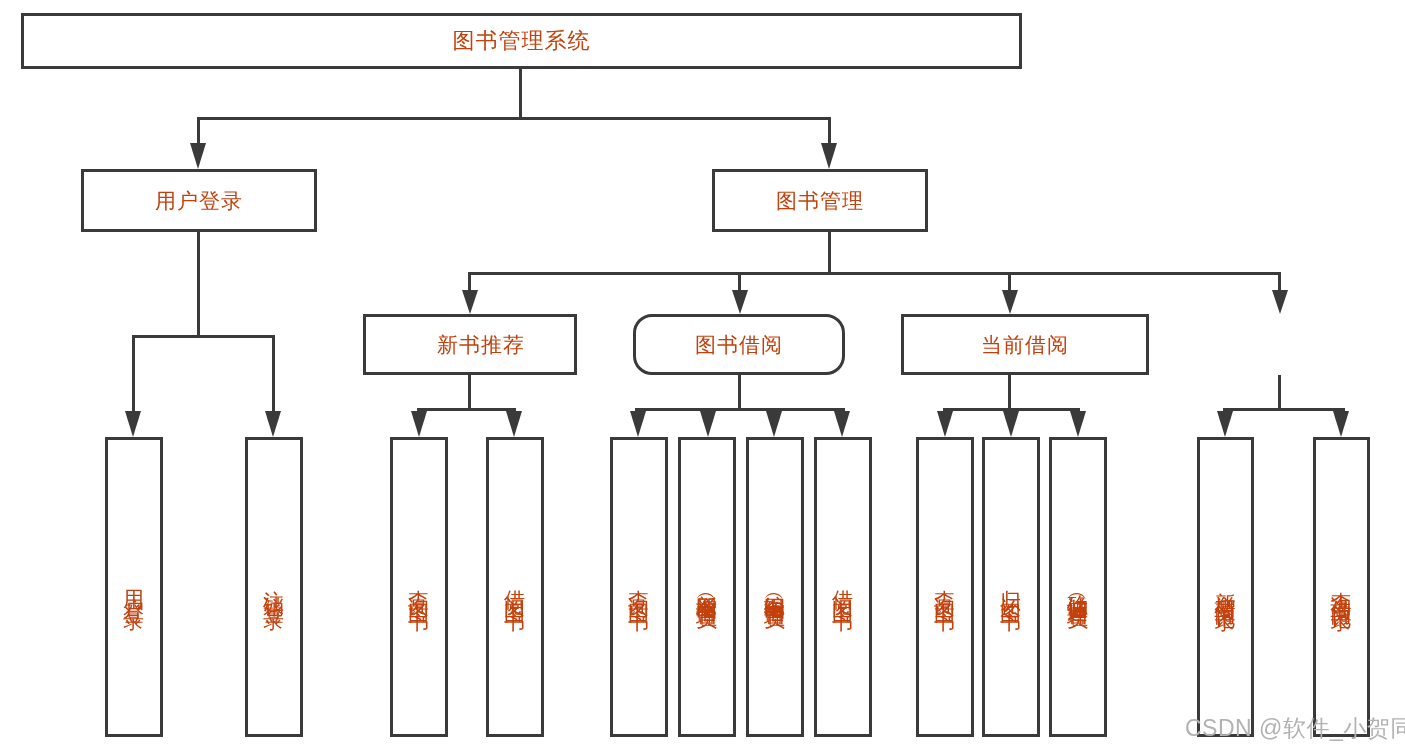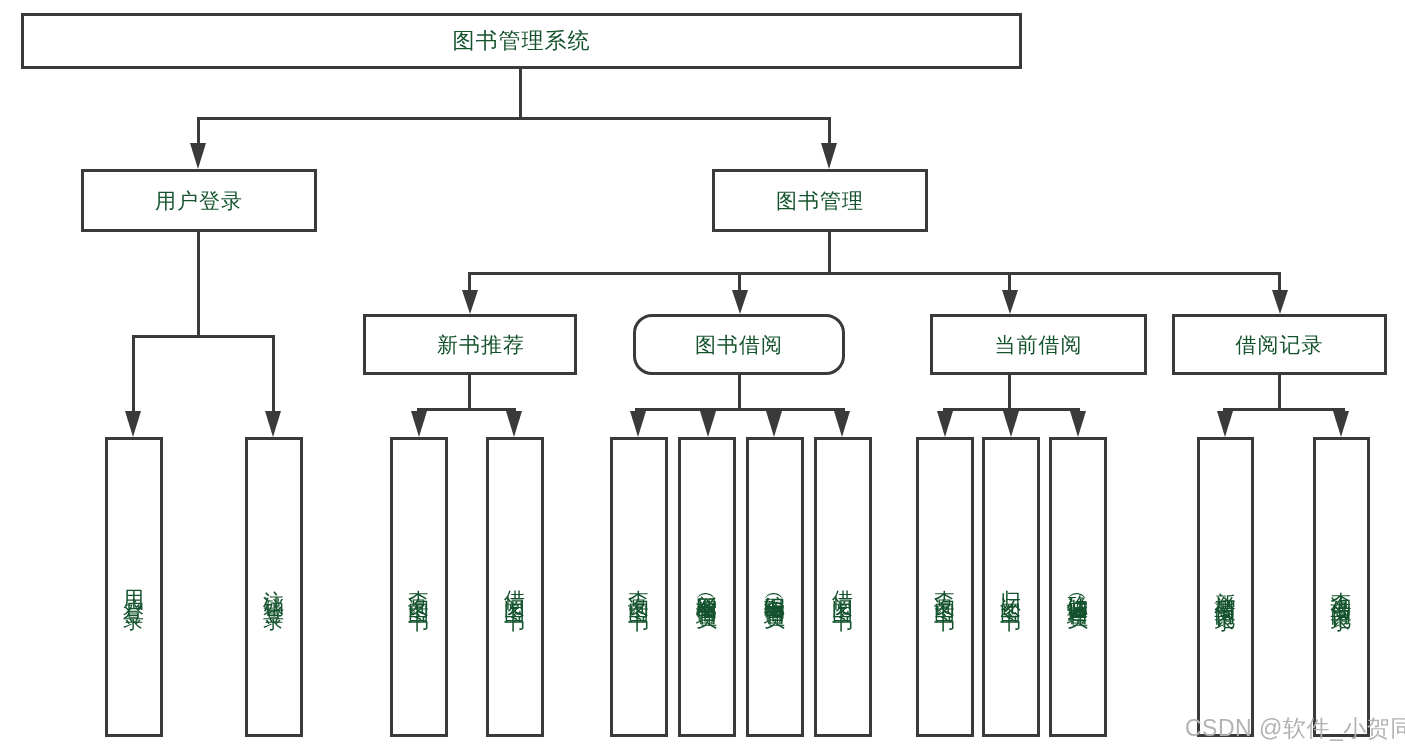--- a/index.html
+++ b/index.html
@@ -11,21 +11,21 @@
     overflow:hidden;
   }
   .box{
     position:absolute;
     box-sizing:border-box;
     border:3px solid #3a3a3a;
     background:#ffffff;
     display:flex;
     align-items:center;
     justify-content:center;
-    color:#14532d;
+    color:#c2410c;
     font-size:21px;
     letter-spacing:1px;
     text-align:center;
   }
   .vbox{
     writing-mode:vertical-rl;
     text-orientation:mixed;
     letter-spacing:7px;
     line-height:1;
     font-size:21px;
@@ -54,22 +54,21 @@
 
 <div id="stage">
 
   <div class="box" style="left:21px;top:13px;width:1001px;height:56px;font-size:22px;">图书管理系统</div>
 
   <div class="box" style="left:81px;top:169px;width:236px;height:63px;">用户登录</div>
   <div class="box" style="left:712px;top:169px;width:216px;height:63px;">图书管理</div>
 
   <div class="box" style="left:363px;top:314px;width:214px;height:61px;padding-left:22px;">新书推荐</div>
   <div class="box" style="left:633px;top:314px;width:212px;height:61px;border-radius:19px;">图书借阅</div>
-  <div class="box" style="left:930px;top:314px;width:217px;height:61px;">当前借阅</div>
-  <div class="box" style="left:1172px;top:314px;width:215px;height:61px;">借阅记录</div>
+  <div class="box" style="left:901px;top:314px;width:248px;height:61px;">当前借阅</div>
 
   <div class="box vbox" style="left:105px;top:437px;width:58px;height:300px;">用户登录</div>
   <div class="box vbox" style="left:245px;top:437px;width:58px;height:300px;">注销登录</div>
 
   <div class="box vbox" style="left:390px;top:437px;width:58px;height:300px;">查询图书</div>
   <div class="box vbox" style="left:486px;top:437px;width:58px;height:300px;">借阅图书</div>
 
   <div class="box vbox" style="left:610px;top:437px;width:58px;height:300px;">查询图书</div>
   <div class="box vbox" style="left:678px;top:437px;width:58px;height:300px;letter-spacing:2px;">新增图书（管理员）</div>
   <div class="box vbox" style="left:746px;top:437px;width:58px;height:300px;letter-spacing:2px;">编辑图书（管理员）</div>

